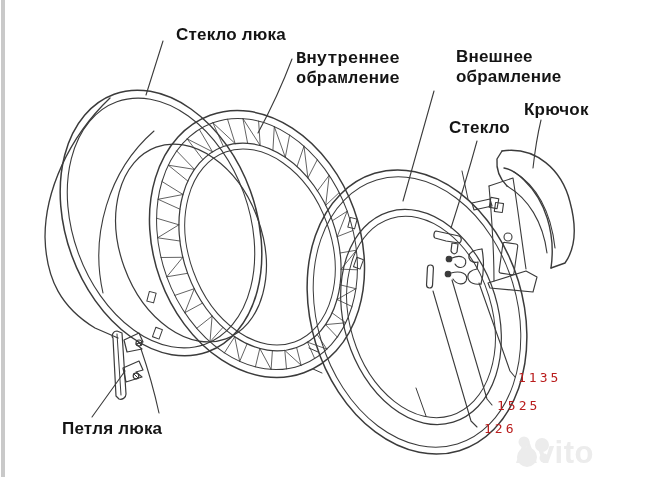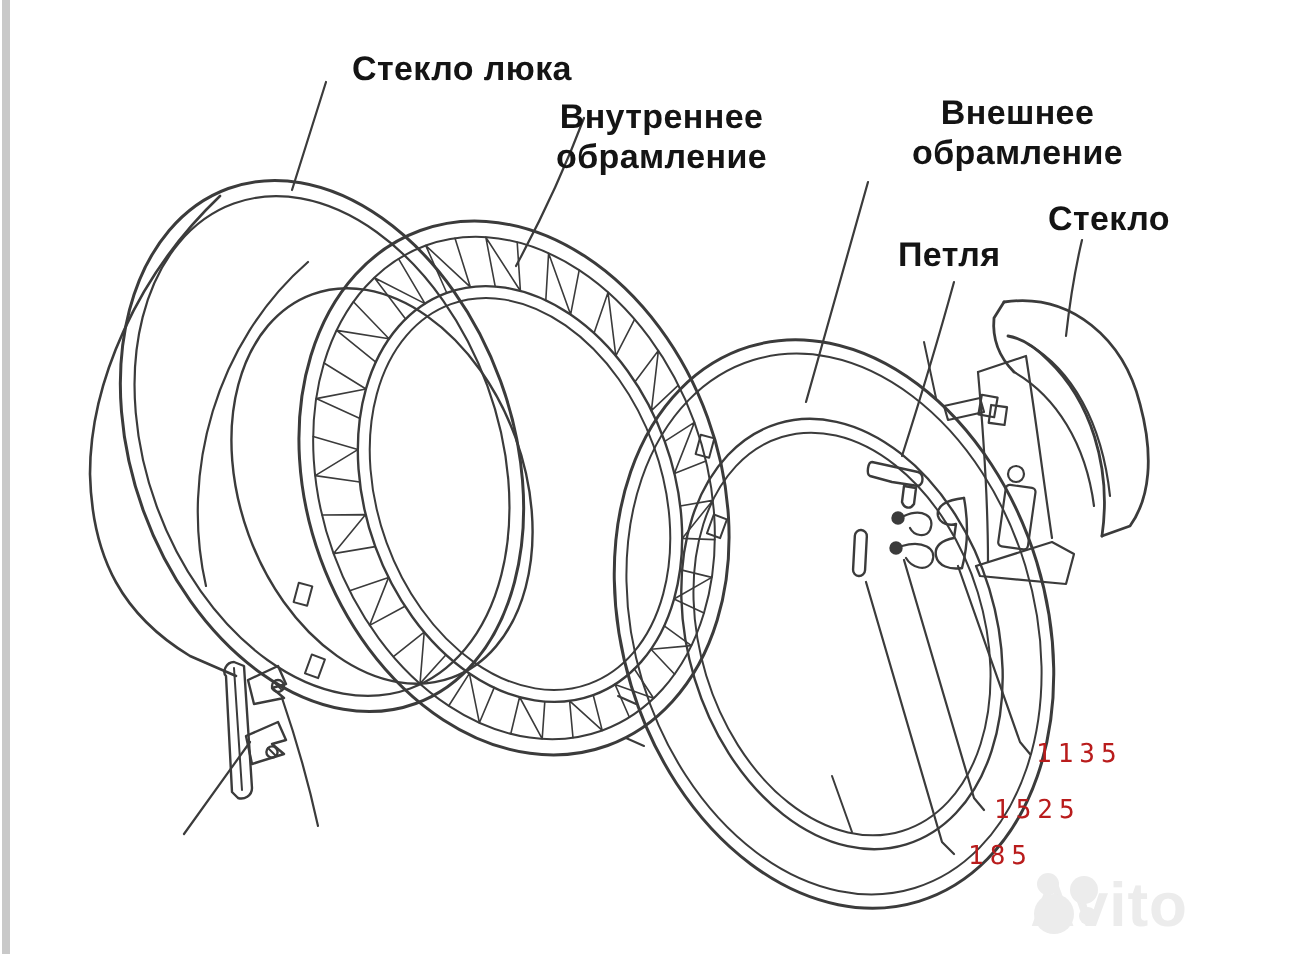--- a/index.html
+++ b/index.html
@@ -1,19 +1,18 @@
 <!DOCTYPE html>
 <html><head>
 <meta charset="utf-8">
 <style>
   html,body{margin:0;padding:0;background:#fff;}
   .page{
     position:relative;width:602px;height:477px;background:#fff;overflow:hidden;
     font-family:"Liberation Sans",sans-serif;
-    text-align:center;
   }
   .scan-edge{position:absolute;left:1px;top:0;width:4px;height:477px;background:#c9c9c9;}
   svg{position:absolute;left:0;top:0;}
   .lbl{
     position:absolute;font-weight:700;font-size:17px;line-height:20px;
     color:#141414;white-space:nowrap;letter-spacing:0.2px;
   }
   .pn{
     position:absolute;font-family:"DejaVu Sans Mono",monospace;font-size:13px;
     letter-spacing:3px;color:#b91c1c;white-space:nowrap;font-weight:400;
@@ -130,38 +129,39 @@
       <path d="M125,371 L92,417"></path>
       <path d="M141,349 Q152,381 159,413"></path>
       <path d="M479,283 L510,371 L515,377"></path>
       <path d="M452,280 L487,399 L492,405"></path>
       <path d="M433,291 L471,421 L477,427"></path>
     </g>
   </svg>
 
   <div class="lbl" style="left:176px;top:25px;">Стекло люка</div>
 
-  <div class="lbl" style="left:278px;top:49px;">
+  <div class="lbl" style="left:296px;top:49px;font-family:Liberation Mono, monospace;">
     <div>Внутреннее</div>
     <div>обрамление</div>
   </div>
 
   <div class="lbl" style="left:456px;top:47px;">
     <div>Внешнее</div>
     <div>обрамление</div>
   </div>
 
-  <div class="lbl" style="left:449px;top:118px;">Петля</div>
+  <div class="lbl" style="left:449px;top:118px;">Стекло</div>
 
-  <div class="lbl" style="left:524px;top:100px;">Стекло</div>
+  <div class="lbl" style="left:524px;top:100px;">Крючок</div>
 
+  <div class="lbl" style="left:62px;top:419px;">Петля люка</div>
 
   <div class="pn" style="left:518px;top:370px;">1135</div>
   <div class="pn" style="left:497px;top:398px;">1525</div>
-  <div class="pn" style="left:484px;top:421px;">185</div>
+  <div class="pn" style="left:484px;top:421px;">126</div>
 
   <div class="watermark">
     <svg width="38" height="34" viewBox="0 0 38 34">
       <circle cx="12" cy="22" r="10" fill="#ececec"></circle>
       <circle cx="9" cy="7" r="5.5" fill="#ececec"></circle>
       <circle cx="27" cy="10" r="7" fill="#ececec"></circle>
       <circle cx="29" cy="23" r="4.5" fill="#ececec"></circle>
     </svg>
     <span class="wm-text">Avito</span>
   </div>

